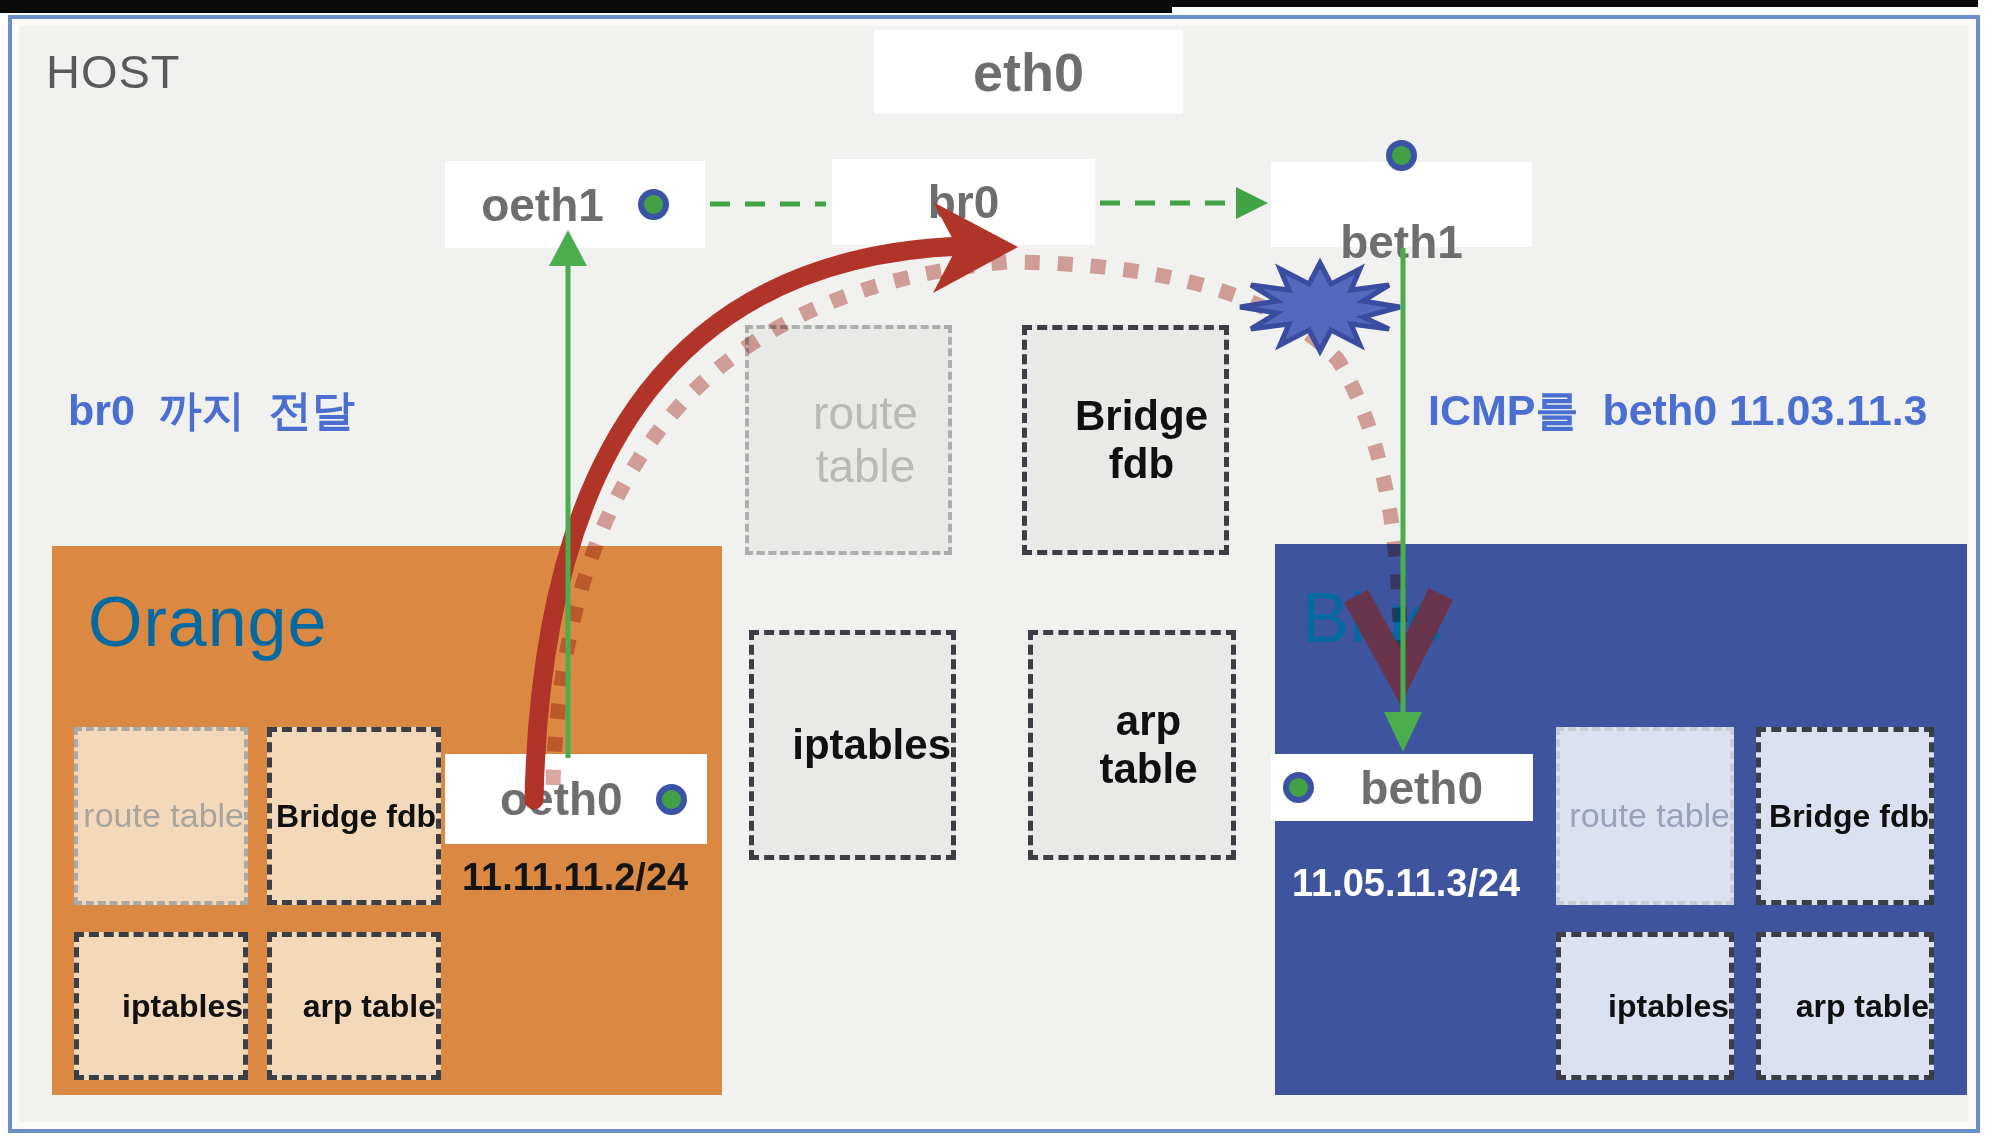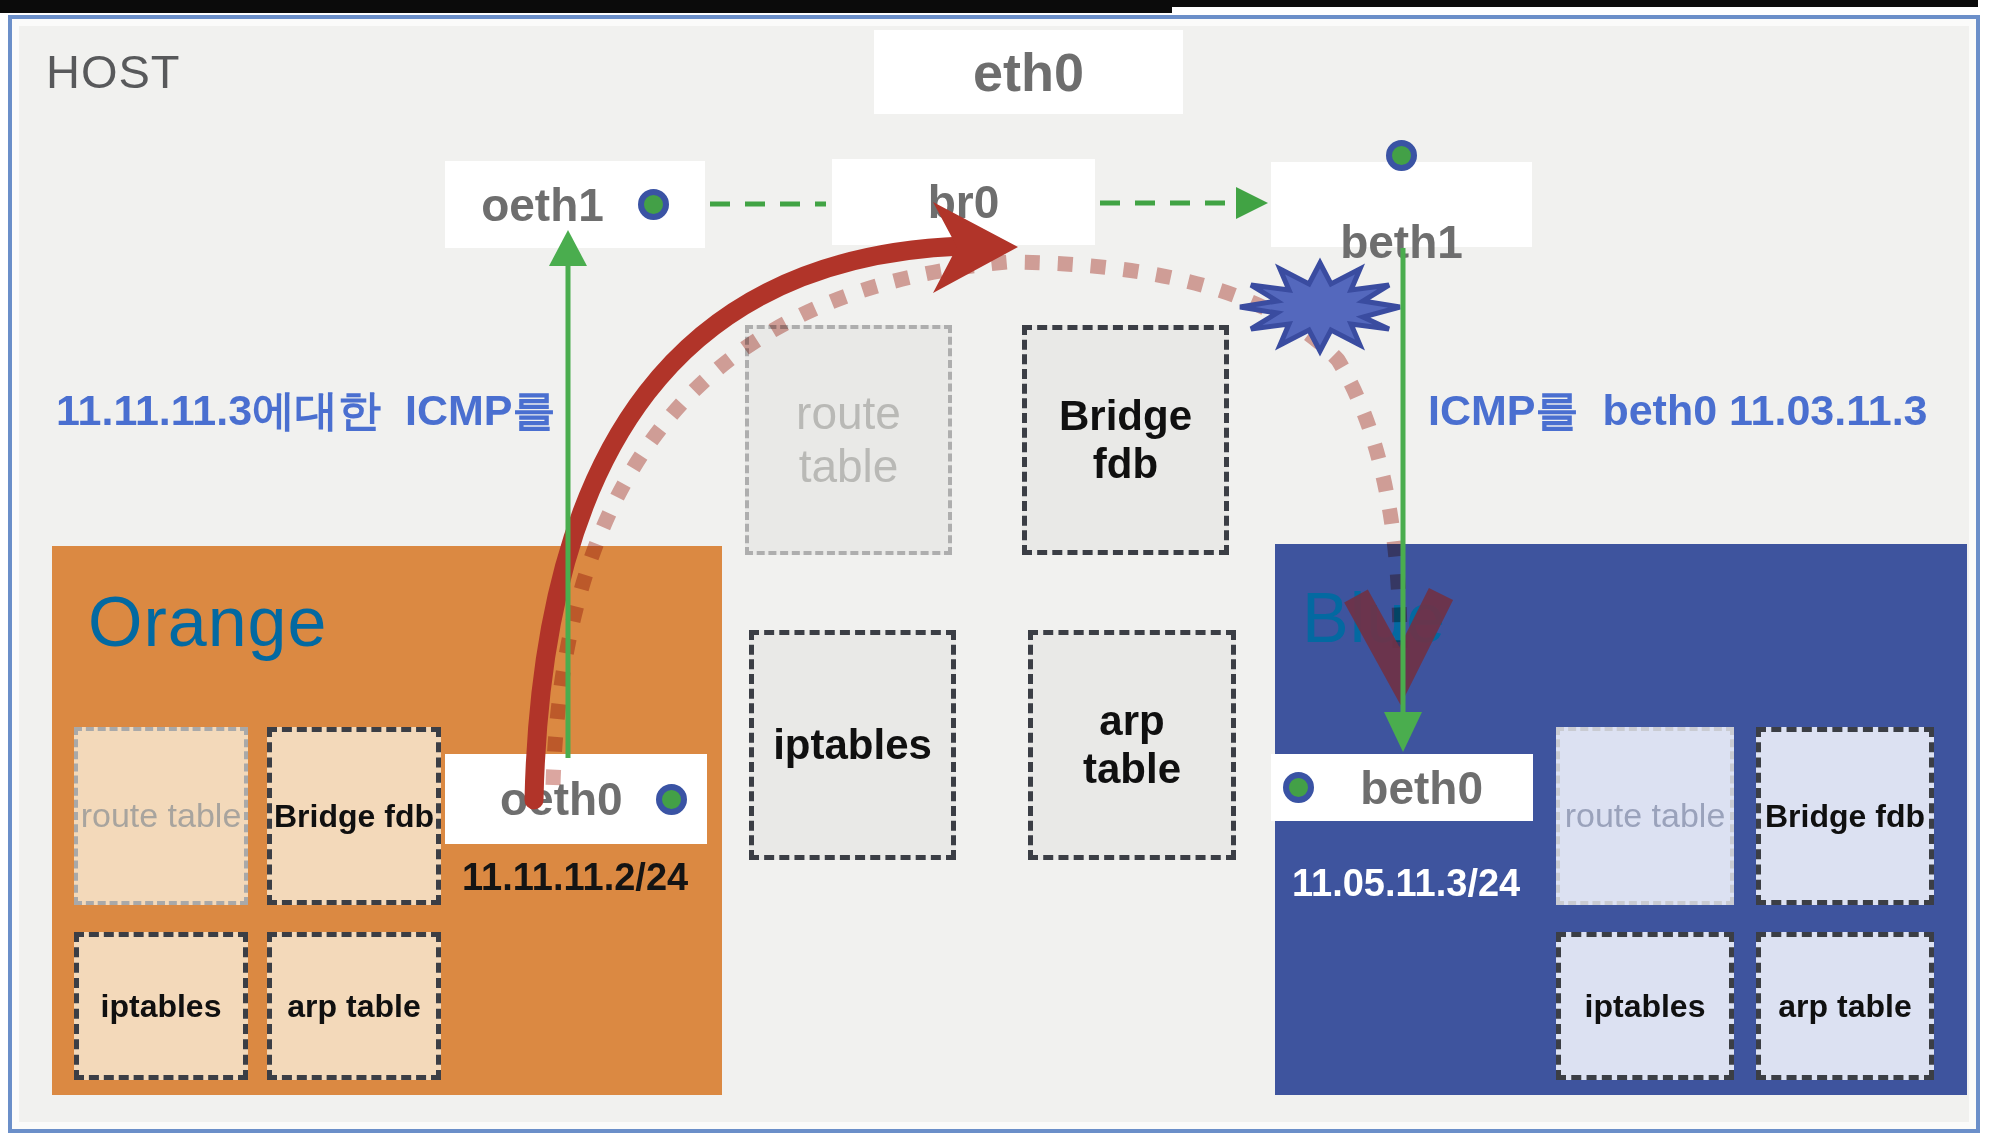--- a/index.html
+++ b/index.html
@@ -25,21 +25,21 @@
     position:absolute;background:#ffffff;display:flex;align-items:center;
     justify-content:center;font-weight:bold;color:var(--label_gray);
     font-size:46px;box-sizing:border-box;
   }
   .dot{
     width:31px;height:31px;border-radius:50%;background:#43a047;
     border:6px solid #3a53a4;box-sizing:border-box;flex:0 0 auto;
   }
   
   .tbox{
-    position:absolute;display:flex;align-items:center;justify-content:center;
+    position:absolute;display:flex;align-items:center;justify-content:flex-end;
     text-align:center;box-sizing:border-box;line-height:1.15;
   }
   .tbox span{display:block;max-width:165px;}
   .t-dark{border:5px dashed #3b3e45;color:#101010;font-weight:bold;}
   .t-dim{border:4px dashed #aeaeae;color:#b9b9b6;}
   .t-dim-o{border:4px dashed #a9a9a9;color:#a8a49e;}
   .t-dim-b{border:4px dashed #c9cbd2;color:#9aa2bb;}
   .f-host{background:var(--table_fill);}
   .f-orange{background:var(--orange_box);}
   .f-blue{background:var(--blue_box);}
@@ -86,21 +86,20 @@
   <div class="node" style="left:832px;top:159px;width:263px;height:86px;">
     <span>br0</span>
   </div>
 
   <div class="node" style="left:1271px;top:162px;width:261px;height:85px;gap:44px;flex-direction:column;">
     <span class="dot"></span>
     <span>beth1</span>
   </div>
 
   <div class="annot" style="left:56px;top:278px;">
-    <div>11.11.11.3에대한  ICMP를</div>
     <div> br0  까지  전달</div>
   </div>
 
   <div class="annot" style="left:1428px;top:278px;">
     <div>ICMP를  beth0 11.03.11.3</div>
     <div>으로 전달 하지 않음</div>
   </div>
 
   <div class="tbox t-dim f-host mid-font-dim" style="left:745px;top:325px;width:207px;height:230px;">
     <span>route table</span>

